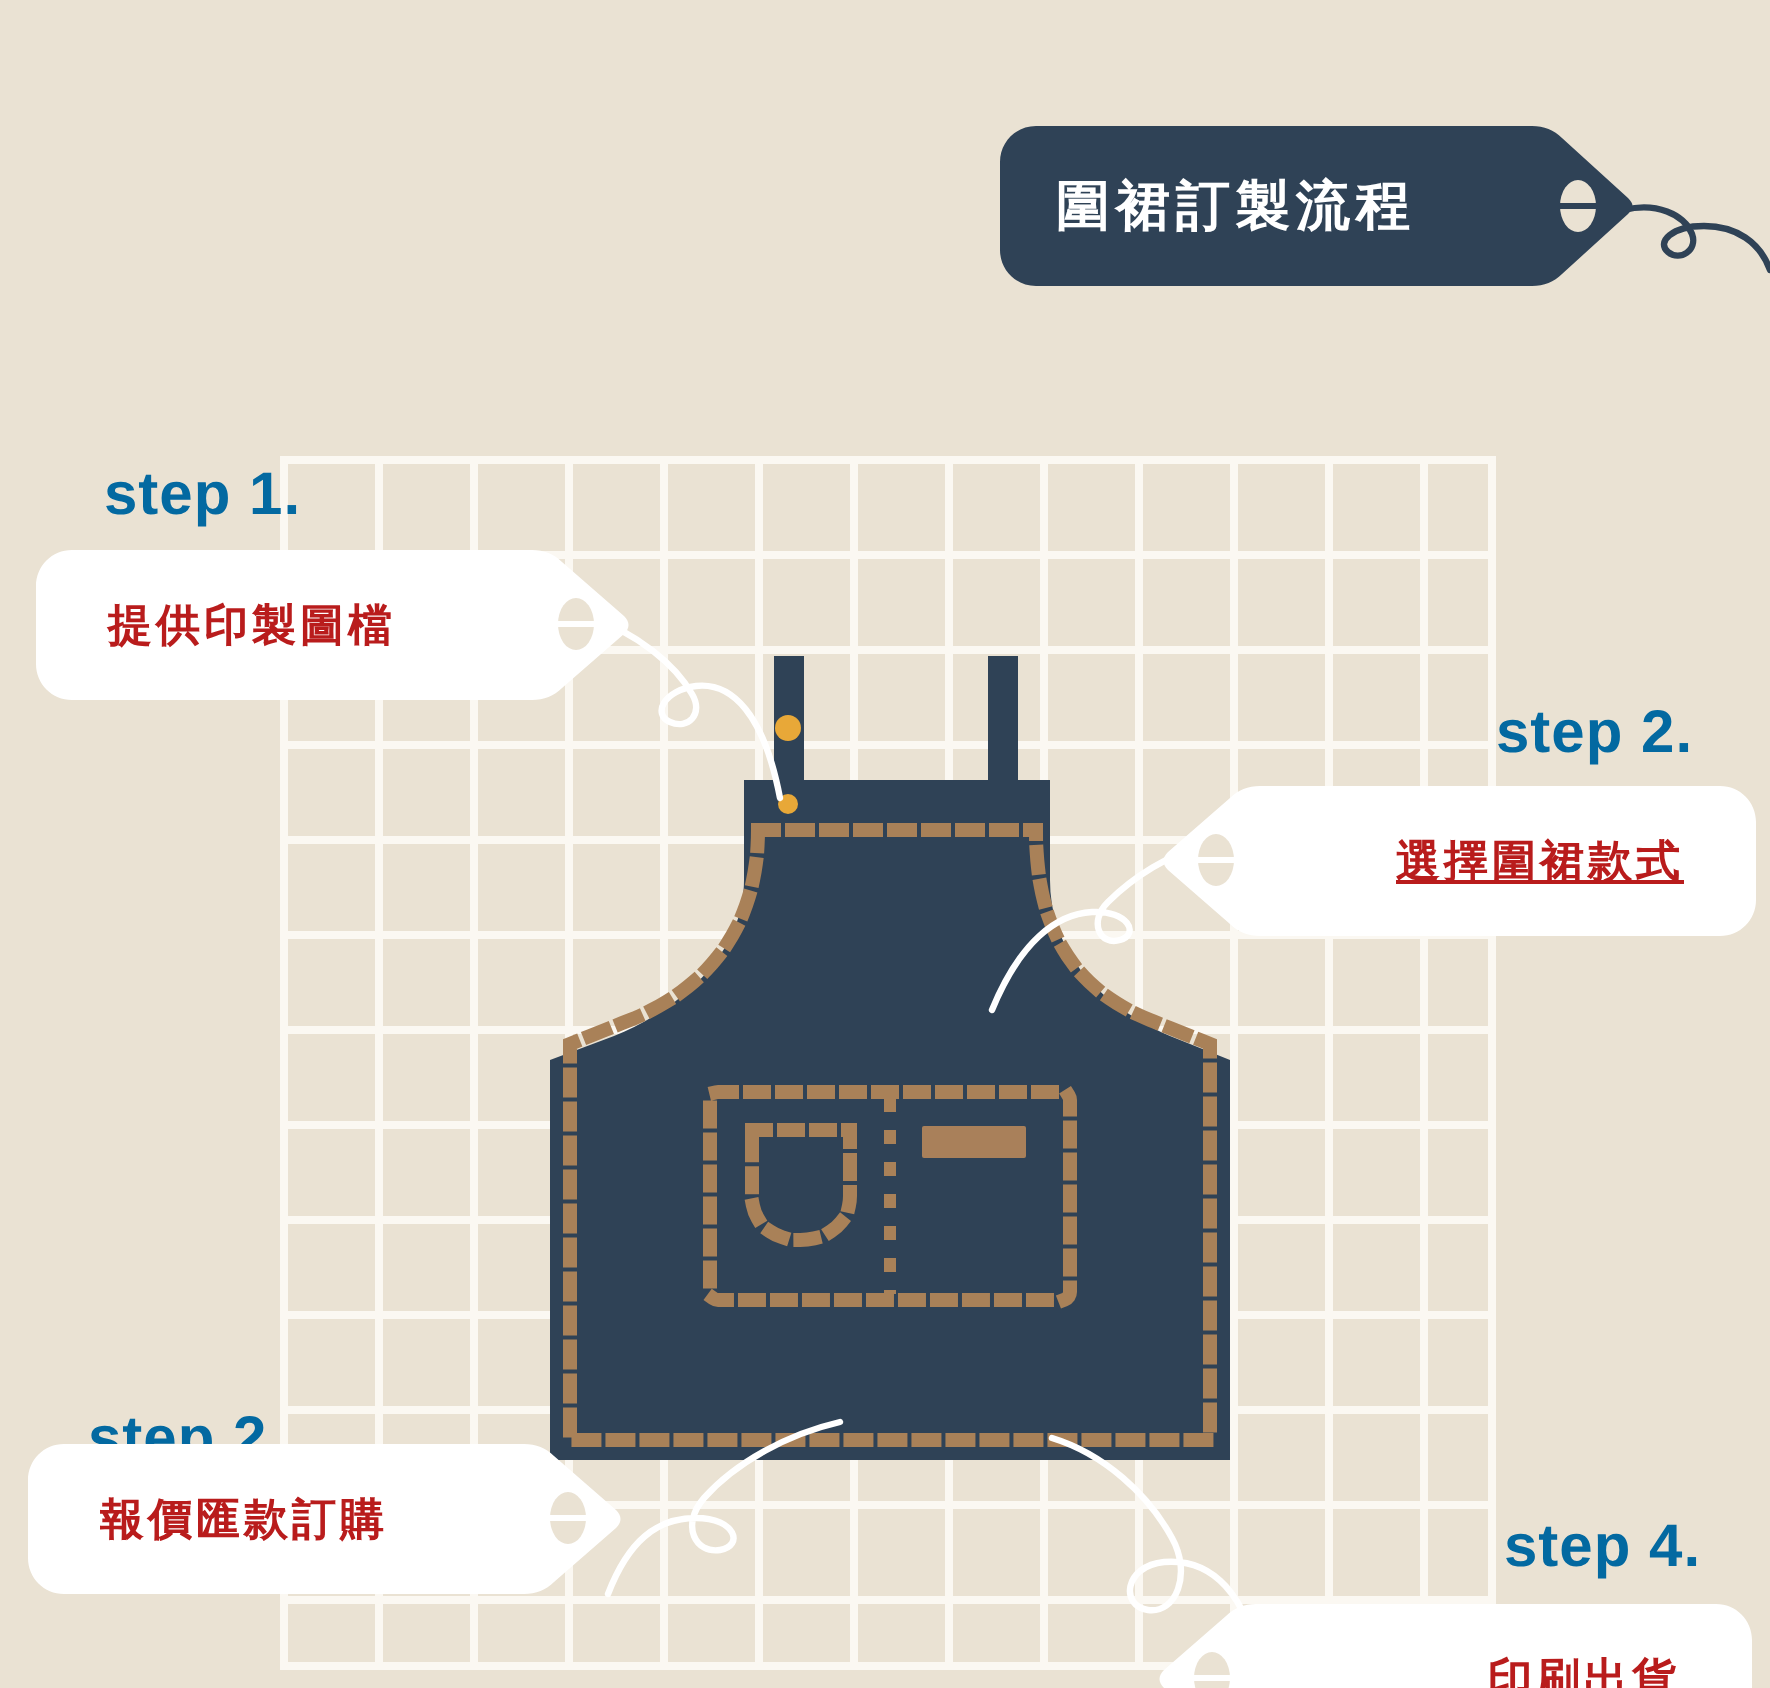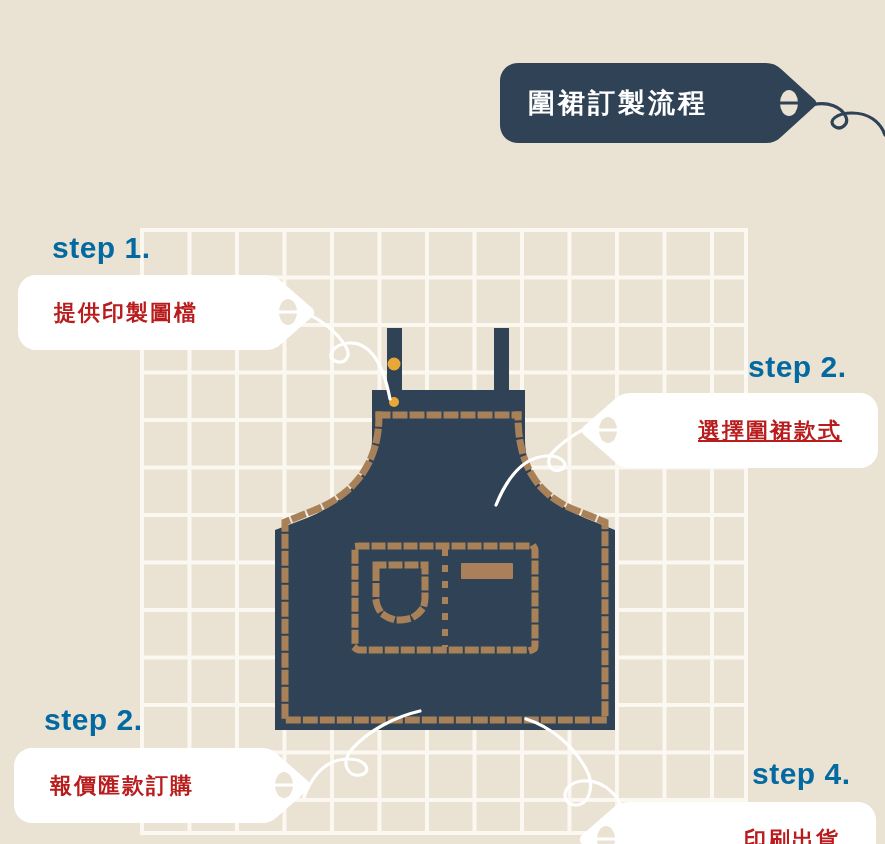--- a/index.html
+++ b/index.html
@@ -100,21 +100,21 @@
   .tag.light .tag-label { color: #b91c1c; font-size: 22px; }
 
   #tag-1 { left: 18px;  top: 230px; }
   #tag-1 .tag-label { left: 36px; }
   #step-1-num { left: 52px; top: 186px; }
 
   #tag-2 { left: 568px; top: 348px; }
   #tag-2 .tag-label { right: 36px; text-decoration: underline; }
   #step-2-num { left: 748px; top: 305px; }
 
-  #tag-3 { left: 14px;  top: 703px; }
+  #tag-3 { left: 14px;  top: 677px; }
   #tag-3 .tag-label { left: 36px; }
   #step-3-num { left: 44px; top: 658px; }
 
   #tag-4 { left: 576px; top: 757px; }
   #tag-4 .tag-label { right: 36px; text-align: right; }
   #step-4-num { left: 752px; top: 712px; text-align: center; }
 </style>
 </head>
 <body>
 

